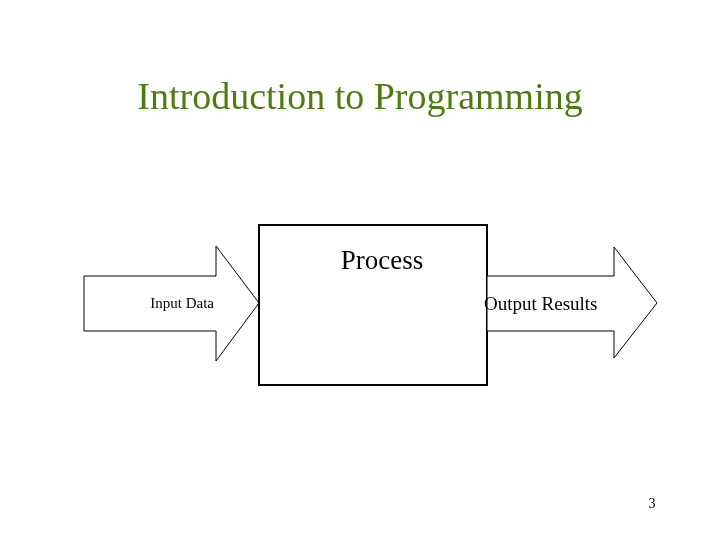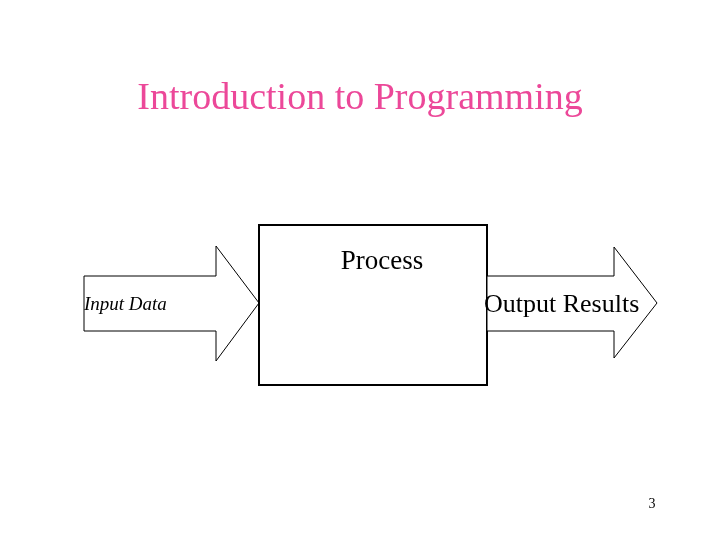--- a/index.html
+++ b/index.html
@@ -25,21 +25,21 @@
     position: absolute;
     left: 0;
     top: 74px;
     width: 720px;
     text-align: center;
     font-family: "Liberation Serif", "DejaVu Serif", serif;
     font-size: 38px;
     font-weight: normal;
     line-height: 44px;
     letter-spacing: 0px;
-    color: #ec4899;
+    color: #4d7c0f;
     white-space: nowrap;
   }
   #diagram {
     position: absolute;
     left: 0;
     top: 0;
     width: 720px;
     height: 540px;
   }
   .flow-shape {
@@ -55,31 +55,30 @@
   .label {
     position: absolute;
     font-family: "Liberation Serif", "DejaVu Serif", serif;
     color: #000000;
     white-space: nowrap;
   }
   #label-input {
     left: 84px;
     top: 292px;
     width: 130px;
-    text-align: left;
-    font-size: 19px;
+    text-align: right;
+    font-size: 15px;
     line-height: 23px;
-    font-style: italic;
   }
   #label-output {
     left: 484px;
     top: 292px;
     width: 152px;
     text-align: left;
-    font-size: 26px;
+    font-size: 19px;
     line-height: 23px;
   }
   #box-text {
     left: 259px;
     top: 239px;
     width: 228px;
     text-align: center;
     font-size: 27px;
     line-height: 43px;
   }

